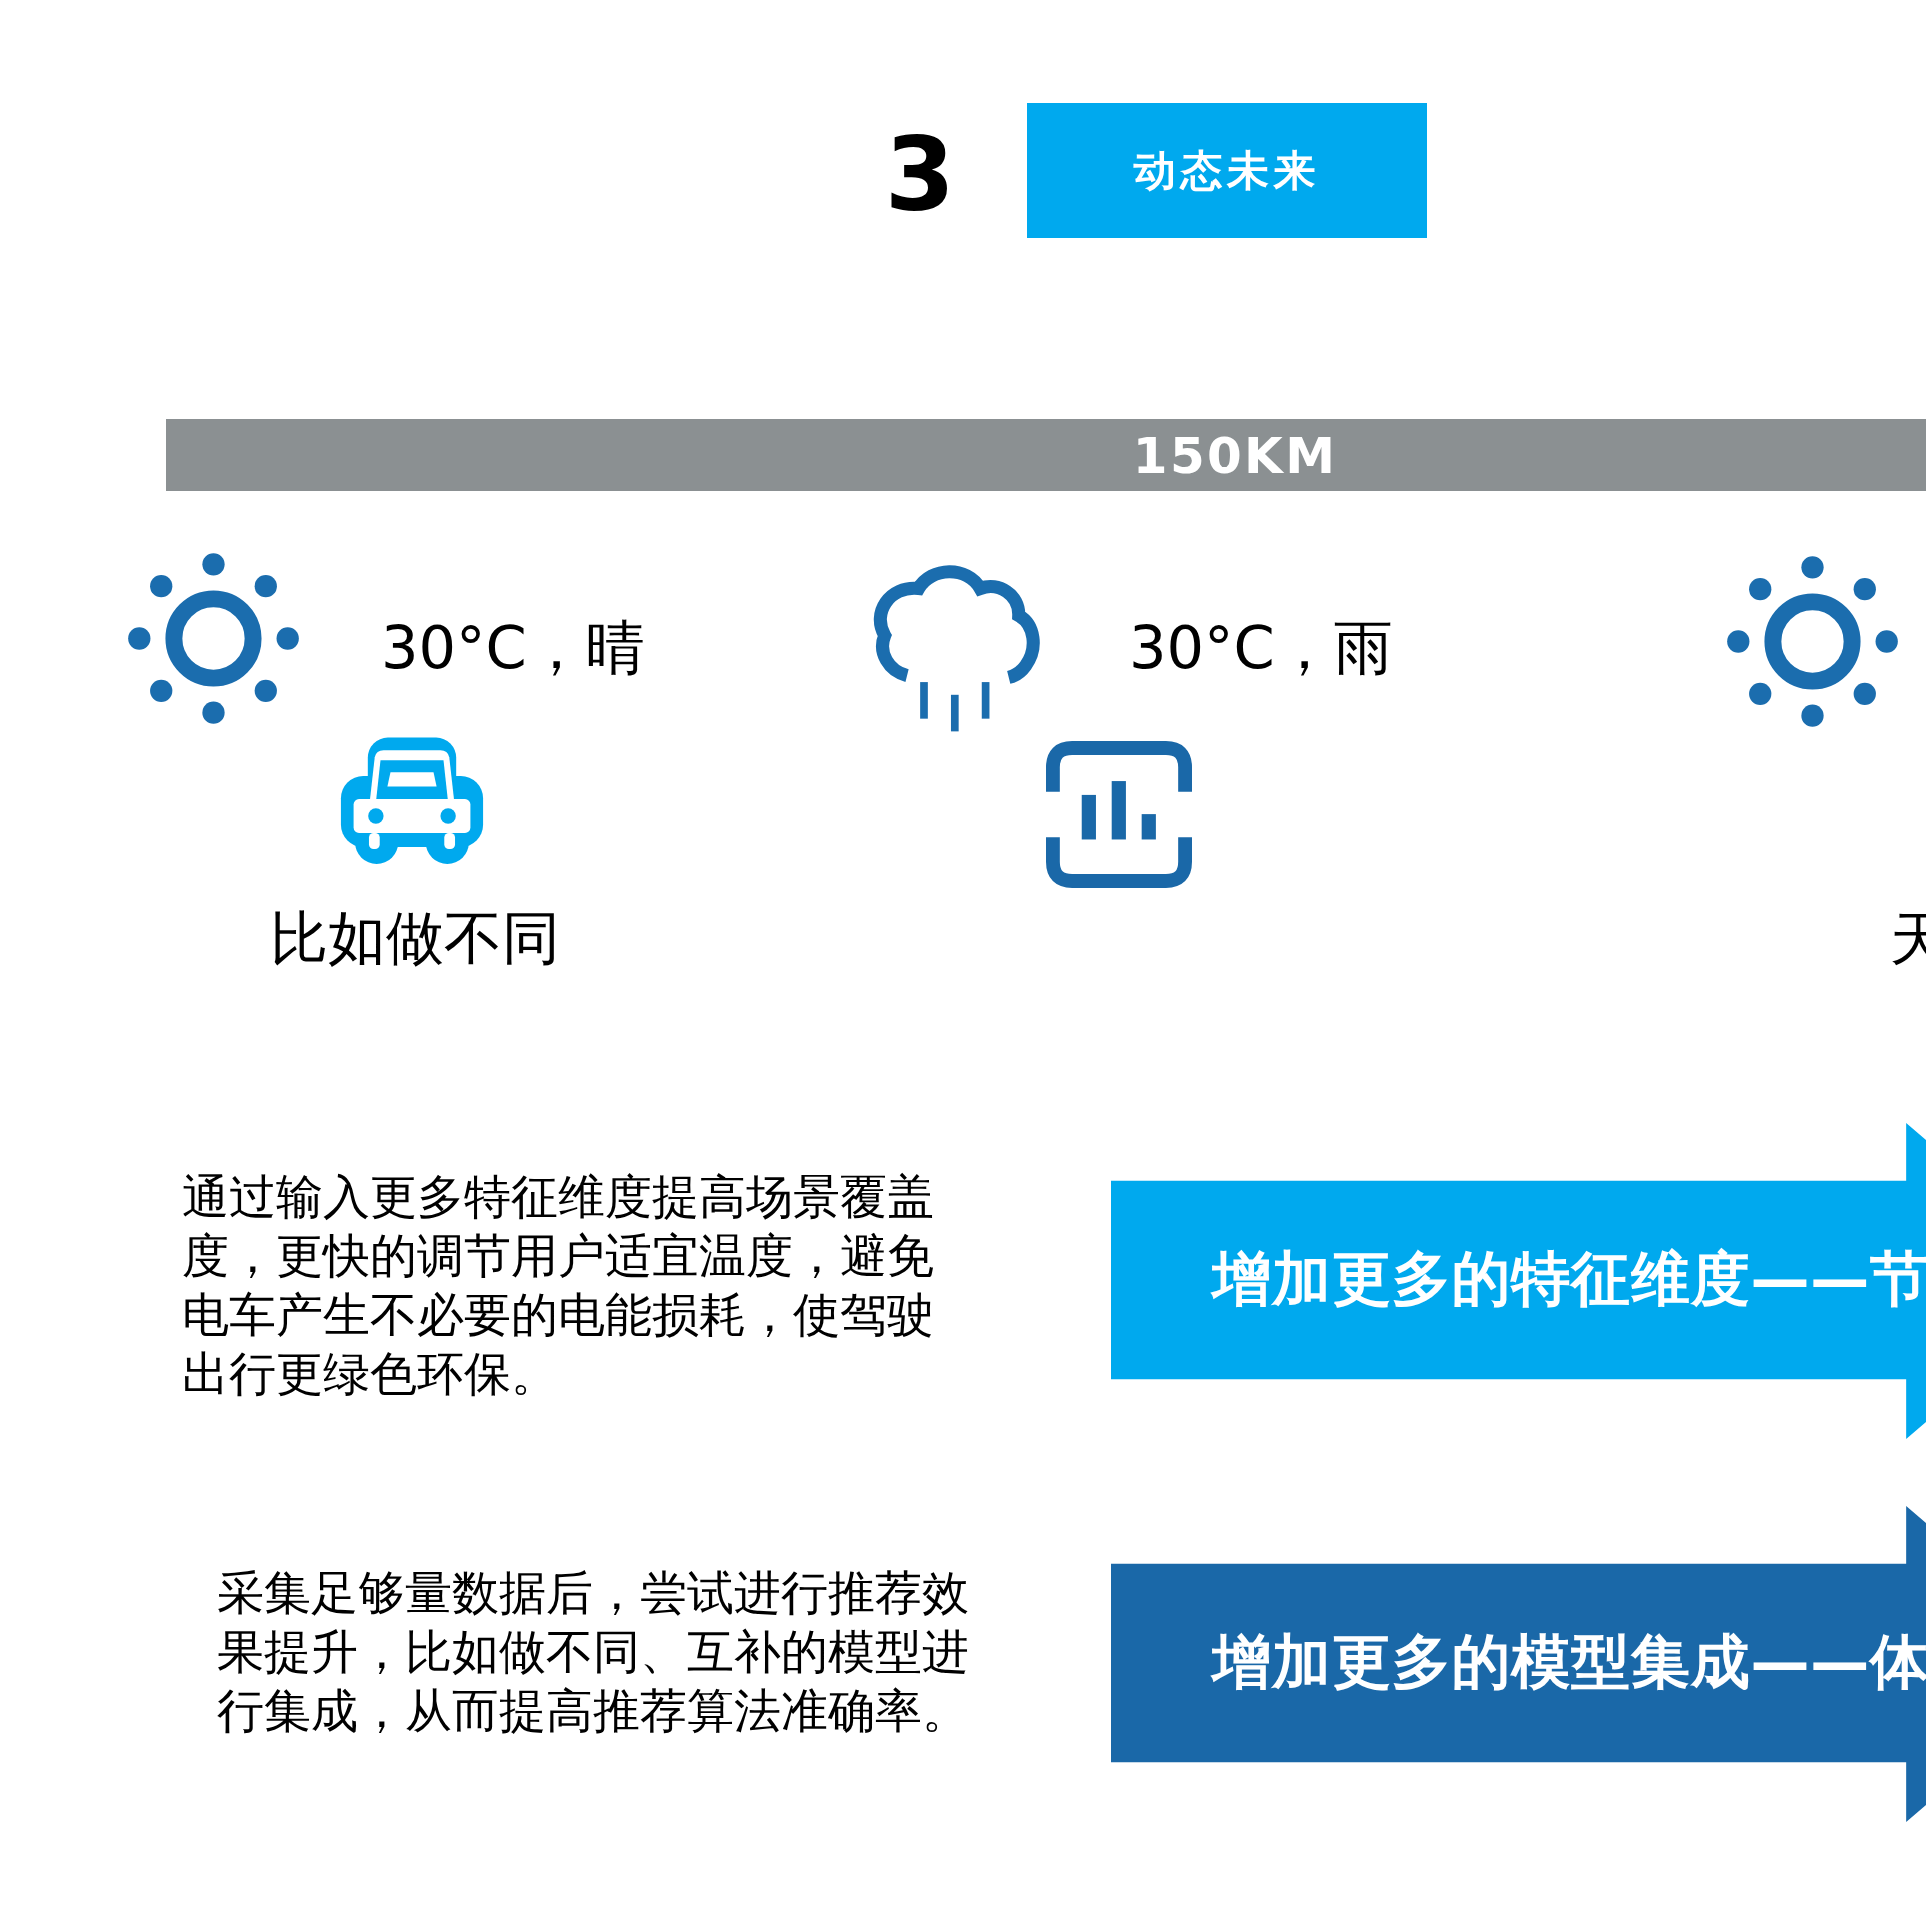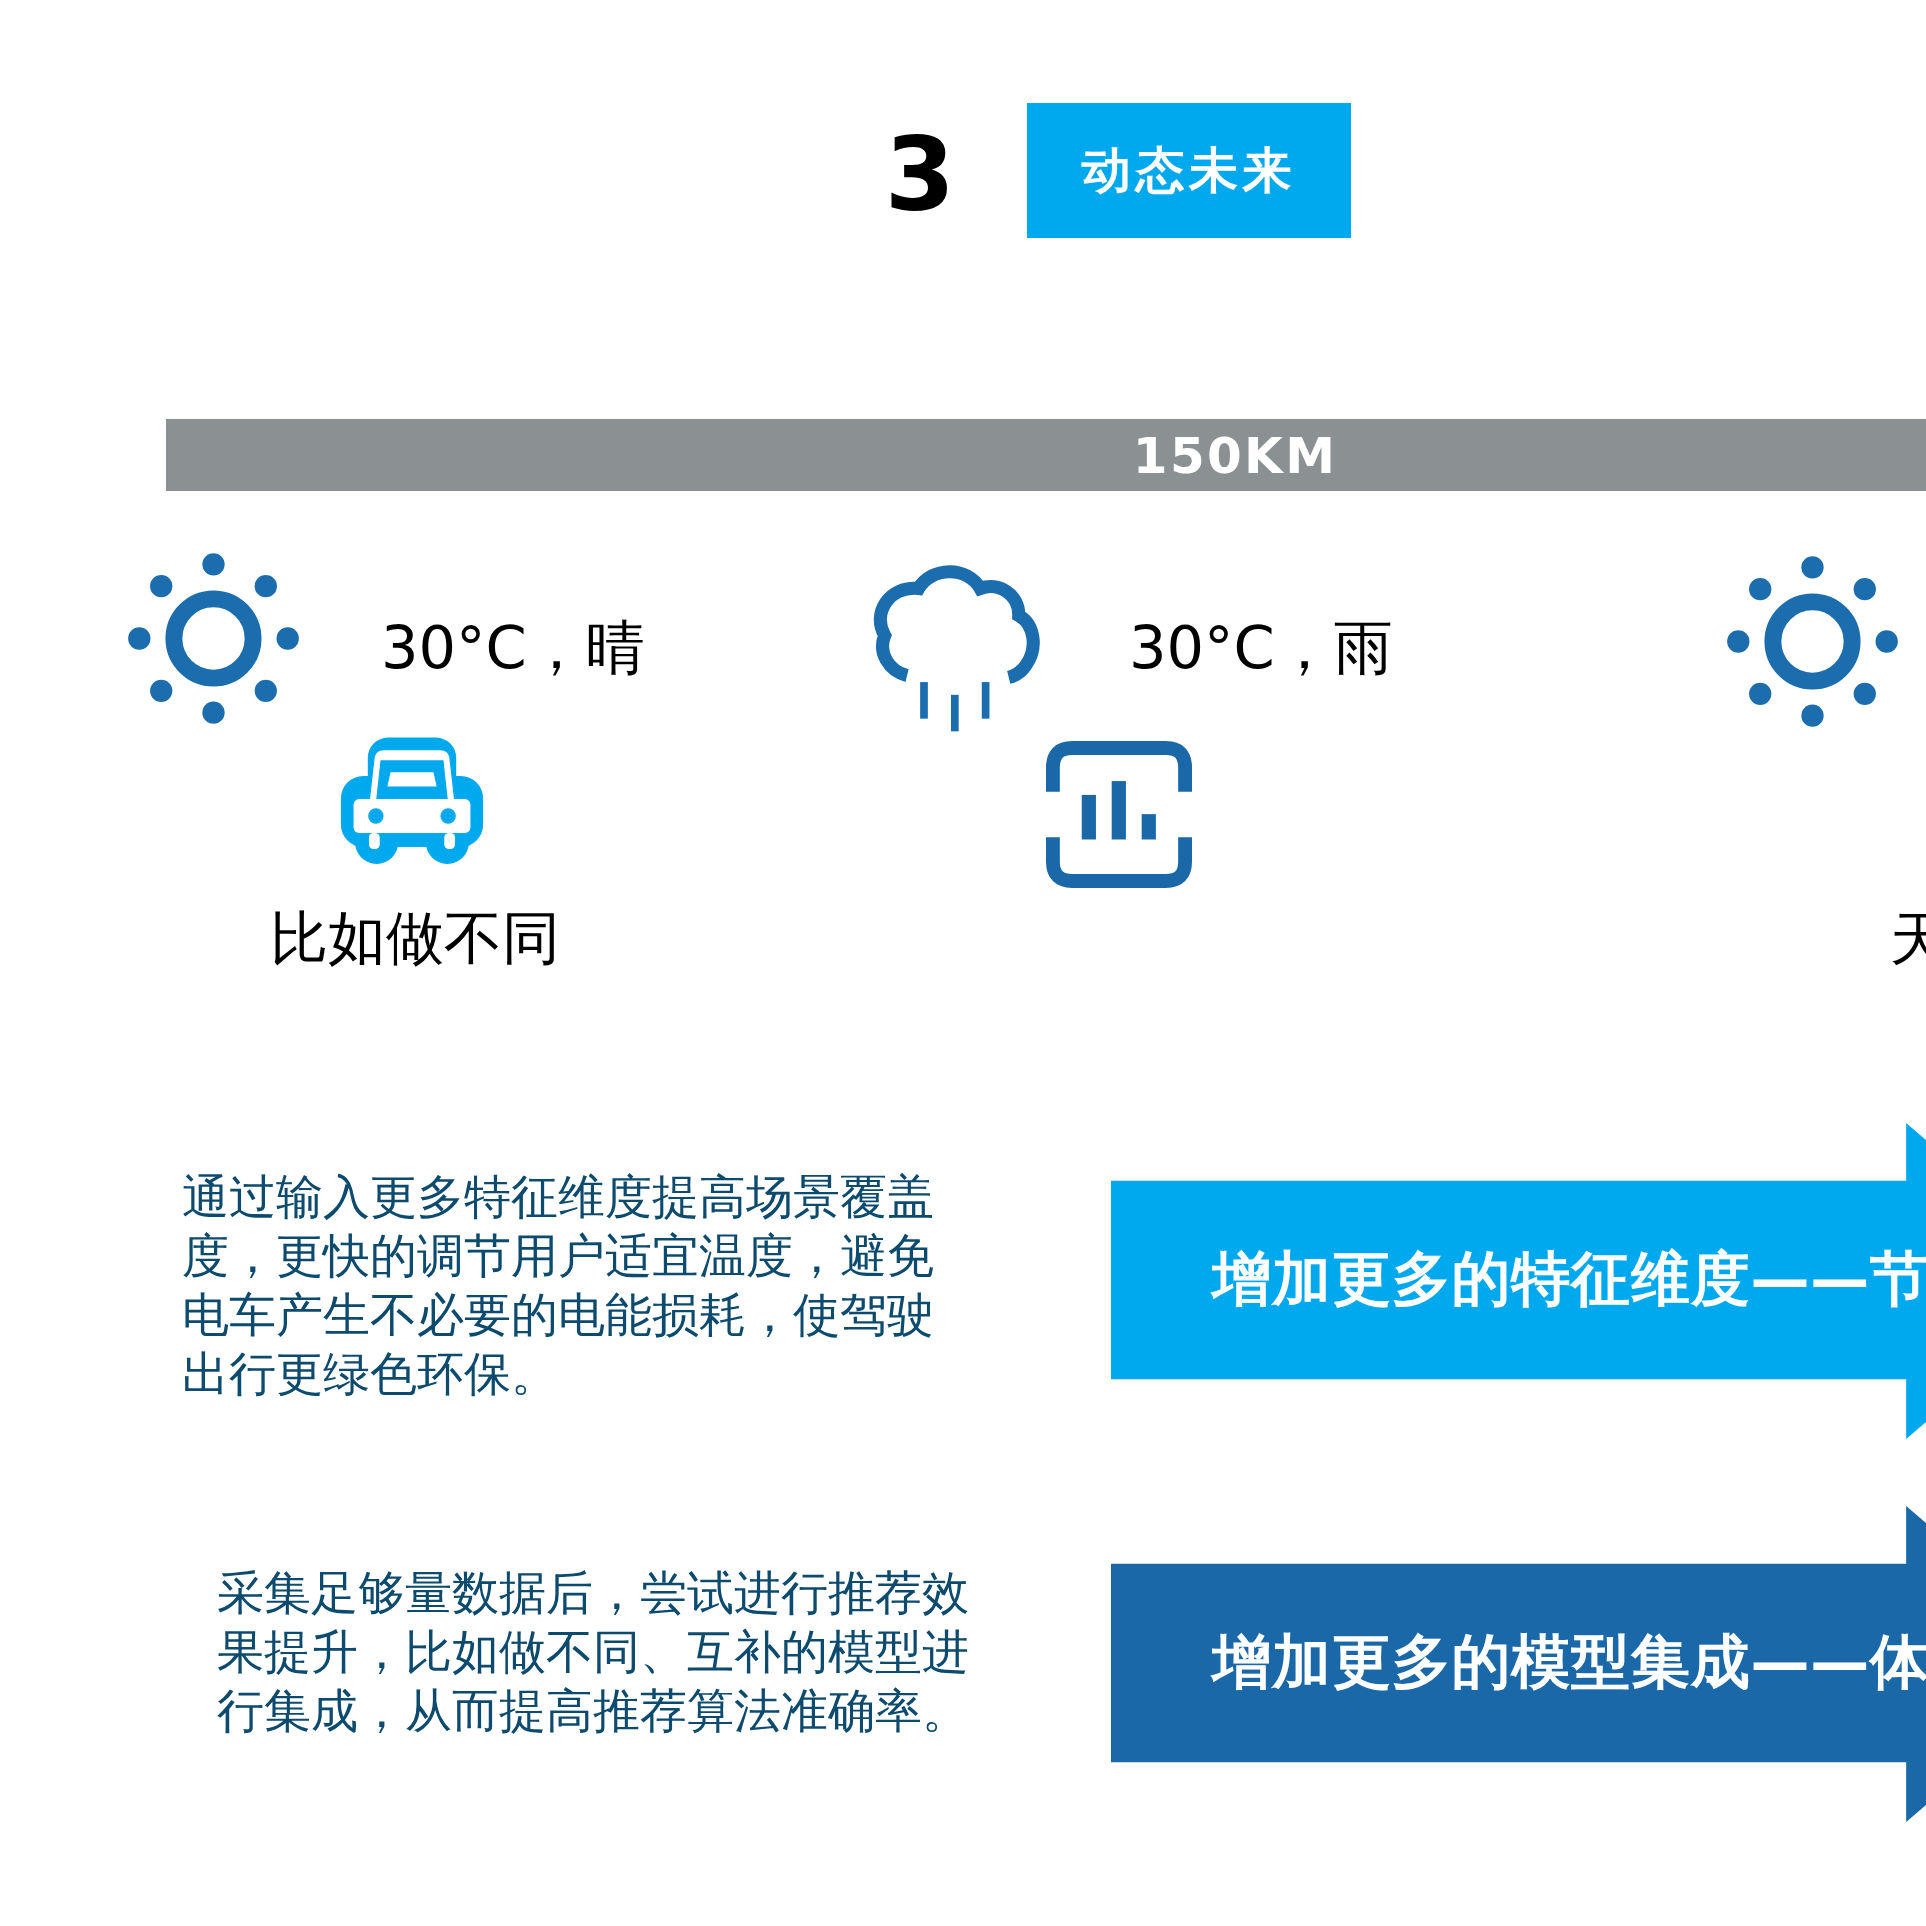--- a/index.html
+++ b/index.html
@@ -12,24 +12,24 @@
     font-family:"DejaVu Sans","Liberation Sans",sans-serif;
     color:#000;
   }
   .abs{position:absolute;}
   .step-number{
     left:874px;top:112px;width:92px;height:127px;
     font-size:101px;font-weight:600;line-height:127px;
     text-align:center;color:#000;
   }
   .badge{
-    left:1027px;top:103px;width:324px;height:135px;
+    left:1027px;top:103px;width:400px;height:135px;
     background:#00A9EE;color:#fff;
     display:flex;align-items:center;justify-content:center;
-    font-size:49px;font-weight:700;letter-spacing:4.6px;
+    font-size:42px;font-weight:700;letter-spacing:4.6px;
   }
   .route-arrow-svg{left:166px;top:391px;width:2038px;height:130px;}
   .distance{
     left:166px;top:420px;width:2038px;height:72px;
     display:flex;align-items:center;justify-content:center;
     text-indent:100px;
     color:#fff;font-size:50px;font-weight:700;letter-spacing:2.3px;
   }
   .weather-text{font-size:59px;color:#000;white-space:nowrap;}
   .w1{left:381px;top:609px;}
@@ -42,21 +42,21 @@
   .chart{left:1046px;top:741px;width:146px;height:147px;}
   .stage-label{
     font-size:58px;color:#000;text-align:center;line-height:76px;
     white-space:pre-line;
   }
   .l1{left:261px;top:900px;width:308px;}
   .l2{left:886px;top:921px;width:464px;}
   .l3{left:1852px;top:901px;width:308px;}
   .note{
     left:182px;width:867px;
-    font-size:47px;line-height:59px;color:#0c4a6e;
+    font-size:47px;line-height:59px;color:#000000;
     white-space:pre-line;text-align:left;
   }
   .note1{top:1167px;}
   .note2{top:1563px;margin-left:35px;}
   .banner-svg{left:1111px;width:980px;height:316px;}
   .b1{top:1123px;}
   .b2{top:1506px;}
   .banner-text{
     left:1111px;width:980px;height:198px;
     display:flex;align-items:center;justify-content:center;

